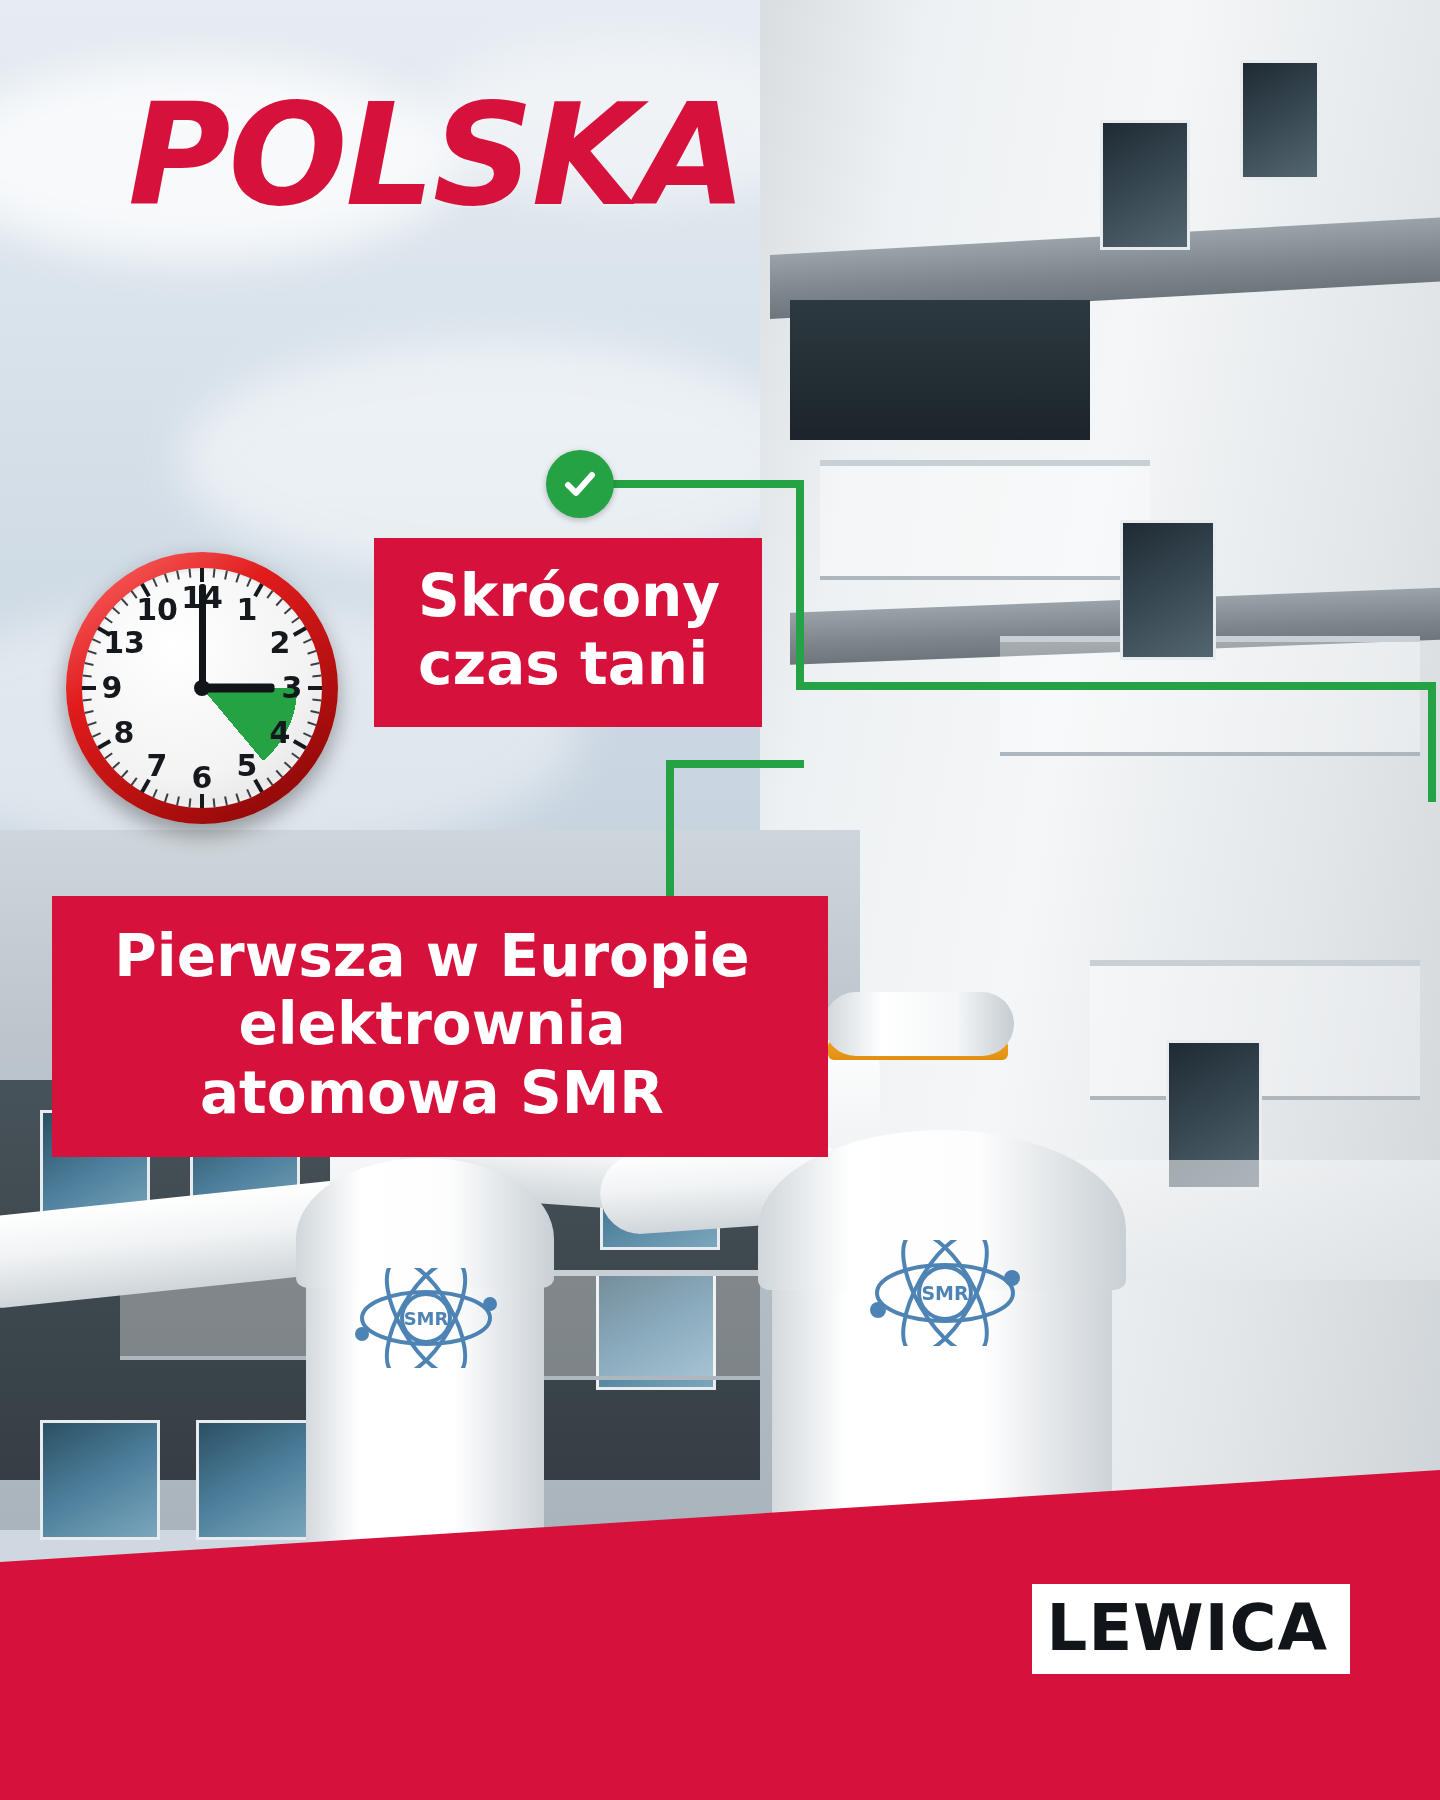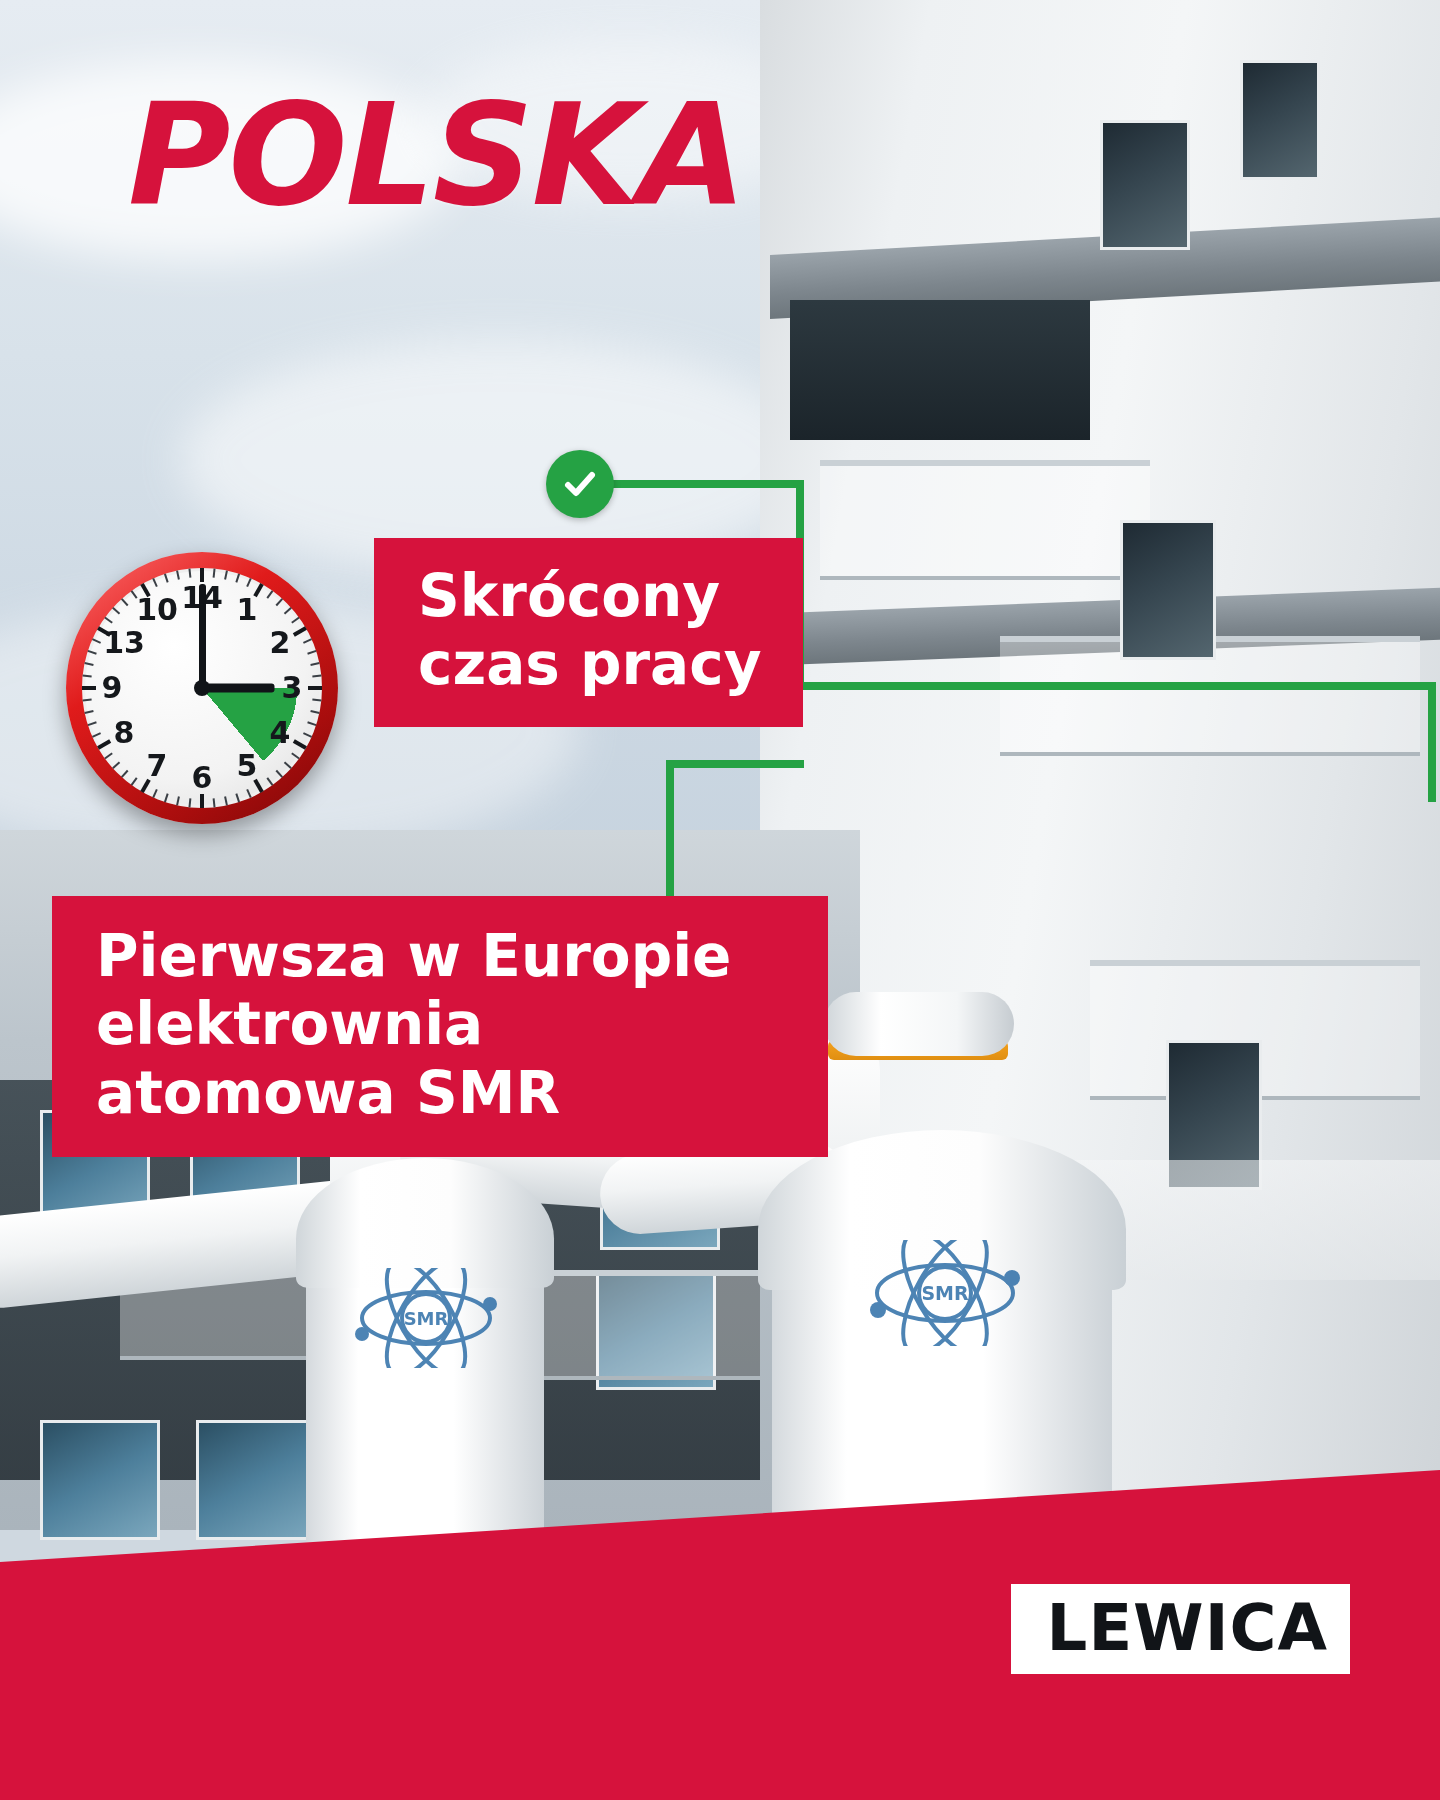--- a/index.html
+++ b/index.html
@@ -277,32 +277,33 @@
     left: 806px;
     top: 716px;
     padding: 24px 44px 28px 44px;
     font-size: 58px;
     text-align: right;
     width: 634px;
   }
   #tag-smr {
     left: 52px;
     top: 896px;
-    padding: 26px 44px 30px 44px;
+    padding: 26px 44px 30px 28px;
     font-size: 58px;
     width: 776px;
+    text-align: center;
   }
 
   
   .logo {
     position: absolute;
     right: 90px;
     bottom: 126px;
     background: #ffffff;
-    padding: 12px 22px 14px 36px;
+    padding: 12px 22px 14px 15px;
     margin-left: 16px;
   }
   .logo span {
     font-family: "DejaVu Sans", "Liberation Sans", sans-serif;
     font-weight: 900;
     font-size: 64px;
     letter-spacing: 1px;
     color: #111418;
     line-height: 1;
   }
@@ -598,21 +599,21 @@
     <div class="hand minute" style="transform:rotate(0deg);"></div>
     <div class="pin"></div>
   </div>
 
   <div class="headline">
     <span class="l1">POLSKA</span>
   </div>
 
 
   <div class="tag" id="tag-work">Skrócony
-czas pracy</div>
+czas tani</div>
   <div class="tag" id="tag-smr">Pierwsza w Europie
 elektrownia atomowa SMR</div>
 
   <div class="bottom-band"></div>
   <div class="logo">
     <span>LEWICA</span>
   </div>
 
 </div>
 

